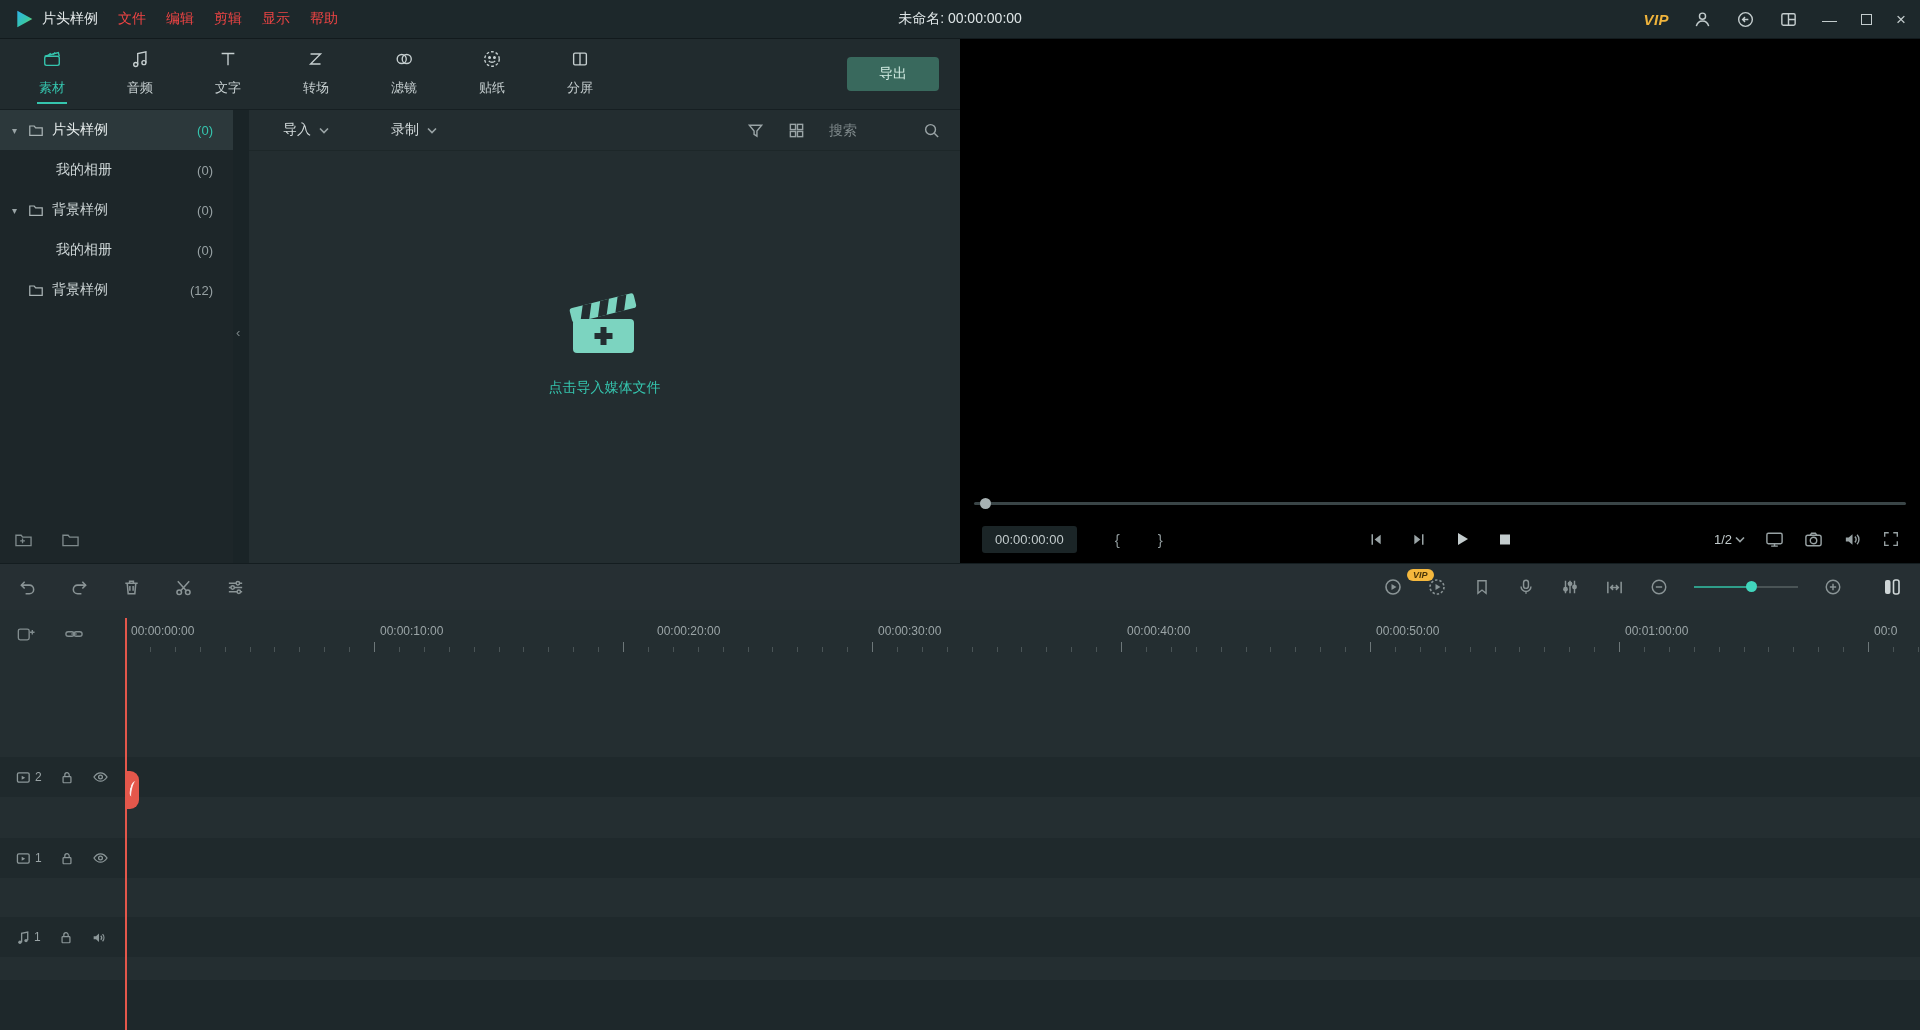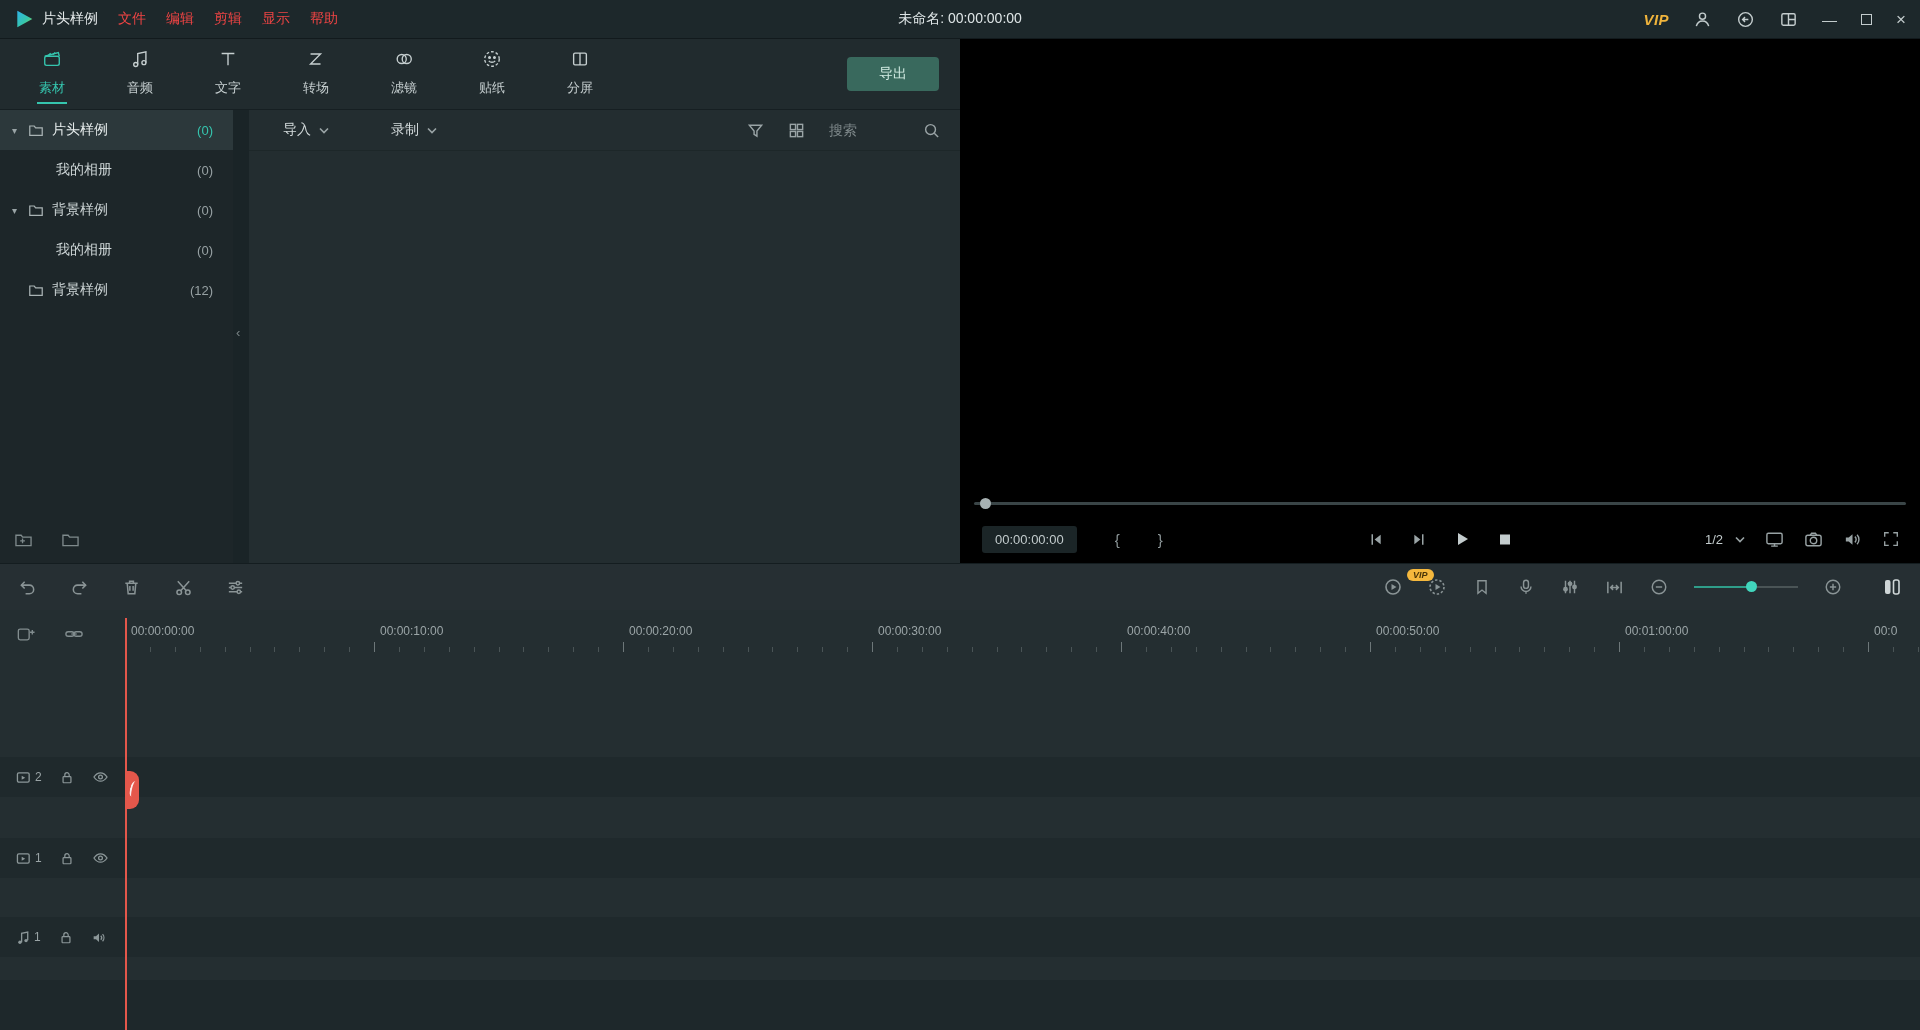--- a/index.html
+++ b/index.html
@@ -71,21 +71,21 @@
   .preview { position: absolute; top: 39px; left: 960px; width: 960px; height: 524px; background: #000; }
   .progress-row { position: absolute; top: 458px; left: 14px; right: 14px; height: 12px; cursor: pointer; }
   .progress-line { position: absolute; top: 5px; left: 0; right: 0; height: 3px; background: #3a4547; border-radius: 2px; }
   .progress-handle { position: absolute; top: 1px; left: 6px; width: 11px; height: 11px; border-radius: 50%; background: #a7b1b2; }
   .pv-controls { position: absolute; top: 477px; left: 0; right: 0; height: 46px; display: flex; align-items: center; padding: 0 22px; }
   .time-box { background: #1b2527; border-radius: 3px; padding: 6px 13px; font-size: 13px; color: #c2cbcc; }
   .brace { margin-left: 38px; color: #8d9799; font-size: 15px; cursor: pointer; }
   .transport { position: absolute; left: 50%; top: 50%; transform: translate(-50%,-50%); display: flex; align-items: center; gap: 28px; }
   .tr-ic { display: inline-flex; cursor: pointer; }
   .pv-right { position: absolute; right: 20px; top: 0; bottom: 0; display: flex; align-items: center; gap: 20px; }
-  .ratio { display: flex; align-items: center; gap: 12px; color: #c2cbcc; font-size: 13px; cursor: pointer; }
+  .ratio { display: flex; align-items: center; gap: 3px; color: #c2cbcc; font-size: 13px; cursor: pointer; }
   .ratio svg { stroke: #9aa4a6; fill: none; stroke-width: 1.6; }
   .pv-ic { display: inline-flex; color: #98a2a4; cursor: pointer; }
   .pv-ic svg { stroke: currentColor; fill: none; stroke-width: 1.5; }
 
   
   .toolbar { position: absolute; top: 563px; left: 0; right: 0; height: 47px; background: #262f33;
     display: flex; align-items: center; padding: 0 18px; border-top: 1px solid #141d20; }
   .tb-left { display: flex; align-items: center; gap: 33px; }
   .tb-ic { display: inline-flex; color: #8a9496; cursor: pointer; }
   .tb-ic svg { stroke: currentColor; fill: none; stroke-width: 1.6; }
@@ -336,20 +336,31 @@
           <input placeholder="搜索" style="">
           <span class="mt-icon">
             <svg width="17" height="17" viewBox="0 0 18 18">
                 <circle cx="8" cy="8" r="5.2"></circle>
                 <path d="M12 12l4 4"></path>
               </svg>
           </span>
         </div>
       </div>
     </div>
+    <div class="empty-state">
+      <svg width="90" height="78" viewBox="0 0 90 78">
+        <g transform="rotate(-14 45 24)">
+          <rect x="10" y="16" width="66" height="15" rx="3" fill="#7cd4c0"></rect>
+          <path d="M24 16h9l-6 15h-9z M42 16h9l-6 15h-9z M60 16h9l-6 15h-9z" fill="#232d30"></path>
+        </g>
+        <rect x="13" y="35" width="61" height="34" rx="4" fill="#7cd4c0"></rect>
+        <path d="M43.5 43v18 M34.5 52h18" stroke="#232d30" stroke-width="6"></path>
+      </svg>
+      <div class="empty-text">点击导入媒体文件</div>
+    </div>
   </div>
 
   <div class="preview">
     <div class="progress-row">
       <div class="progress-line"></div>
       <div class="progress-handle"></div>
     </div>
     <div class="pv-controls">
       <span class="time-box">00:00:00:00</span>
       <span class="brace">{</span>
@@ -529,21 +540,21 @@
             <rect x="11" y="7.5" width="9" height="5" rx="2.5"></rect>
             <path d="M8 10h6"></path>
           </svg>
       </span>
     </div>
 
     <div class="ruler">
       <div class="ruler-labels">
           <span class="ruler-label" style="left: 6px;">00:00:00:00</span>
           <span class="ruler-label" style="left: 255px;">00:00:10:00</span>
-          <span class="ruler-label" style="left: 504px;">00:00:20:00</span>
+          <span class="ruler-label" style="left: 532px;">00:00:20:00</span>
           <span class="ruler-label" style="left: 753px;">00:00:30:00</span>
           <span class="ruler-label" style="left: 1002px;">00:00:40:00</span>
           <span class="ruler-label" style="left: 1251px;">00:00:50:00</span>
           <span class="ruler-label" style="left: 1500px;">00:01:00:00</span>
           <span class="ruler-label" style="left: 1749px;">00:0</span>
         </div>
       <div class="ruler-ticks">
           <div class="tick major" style="left: 0px;"></div>
           <div class="tick" style="left: 24.9px;"></div>
           <div class="tick" style="left: 49.8px;"></div>

